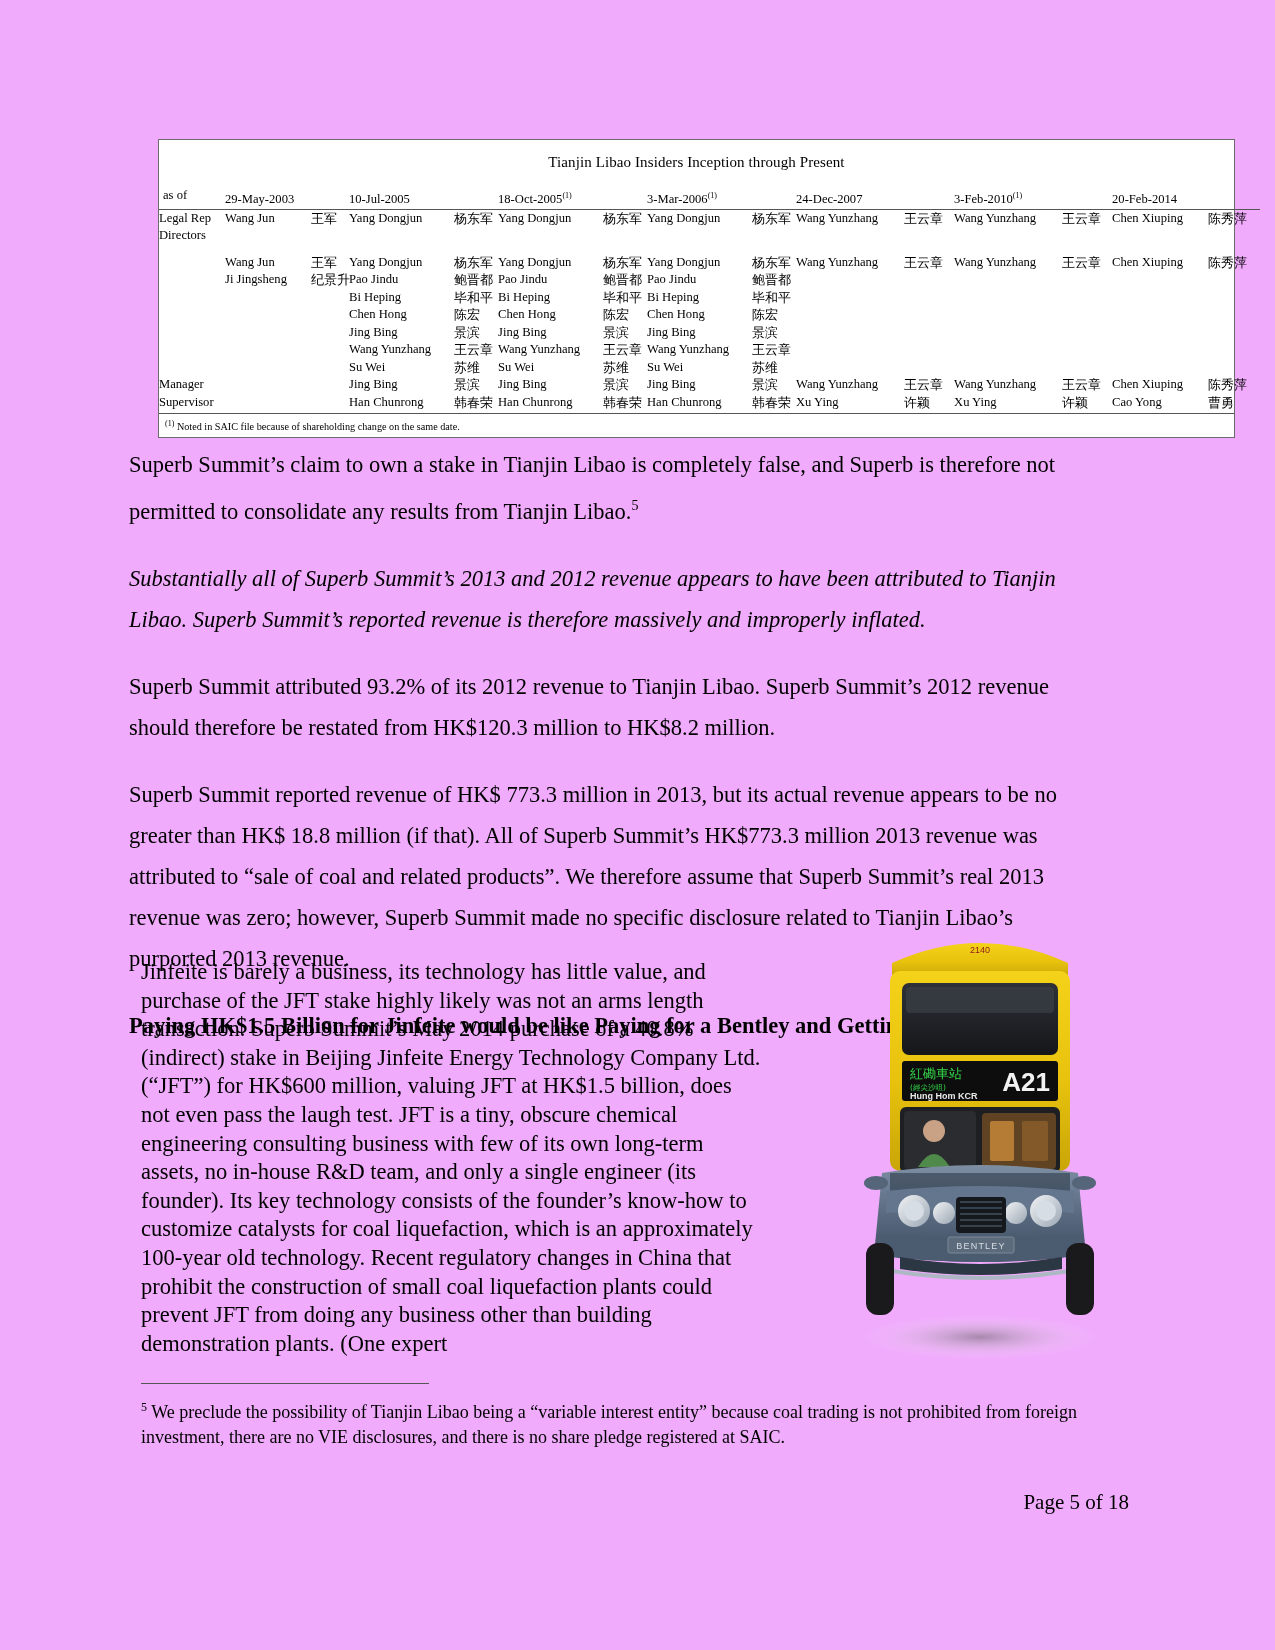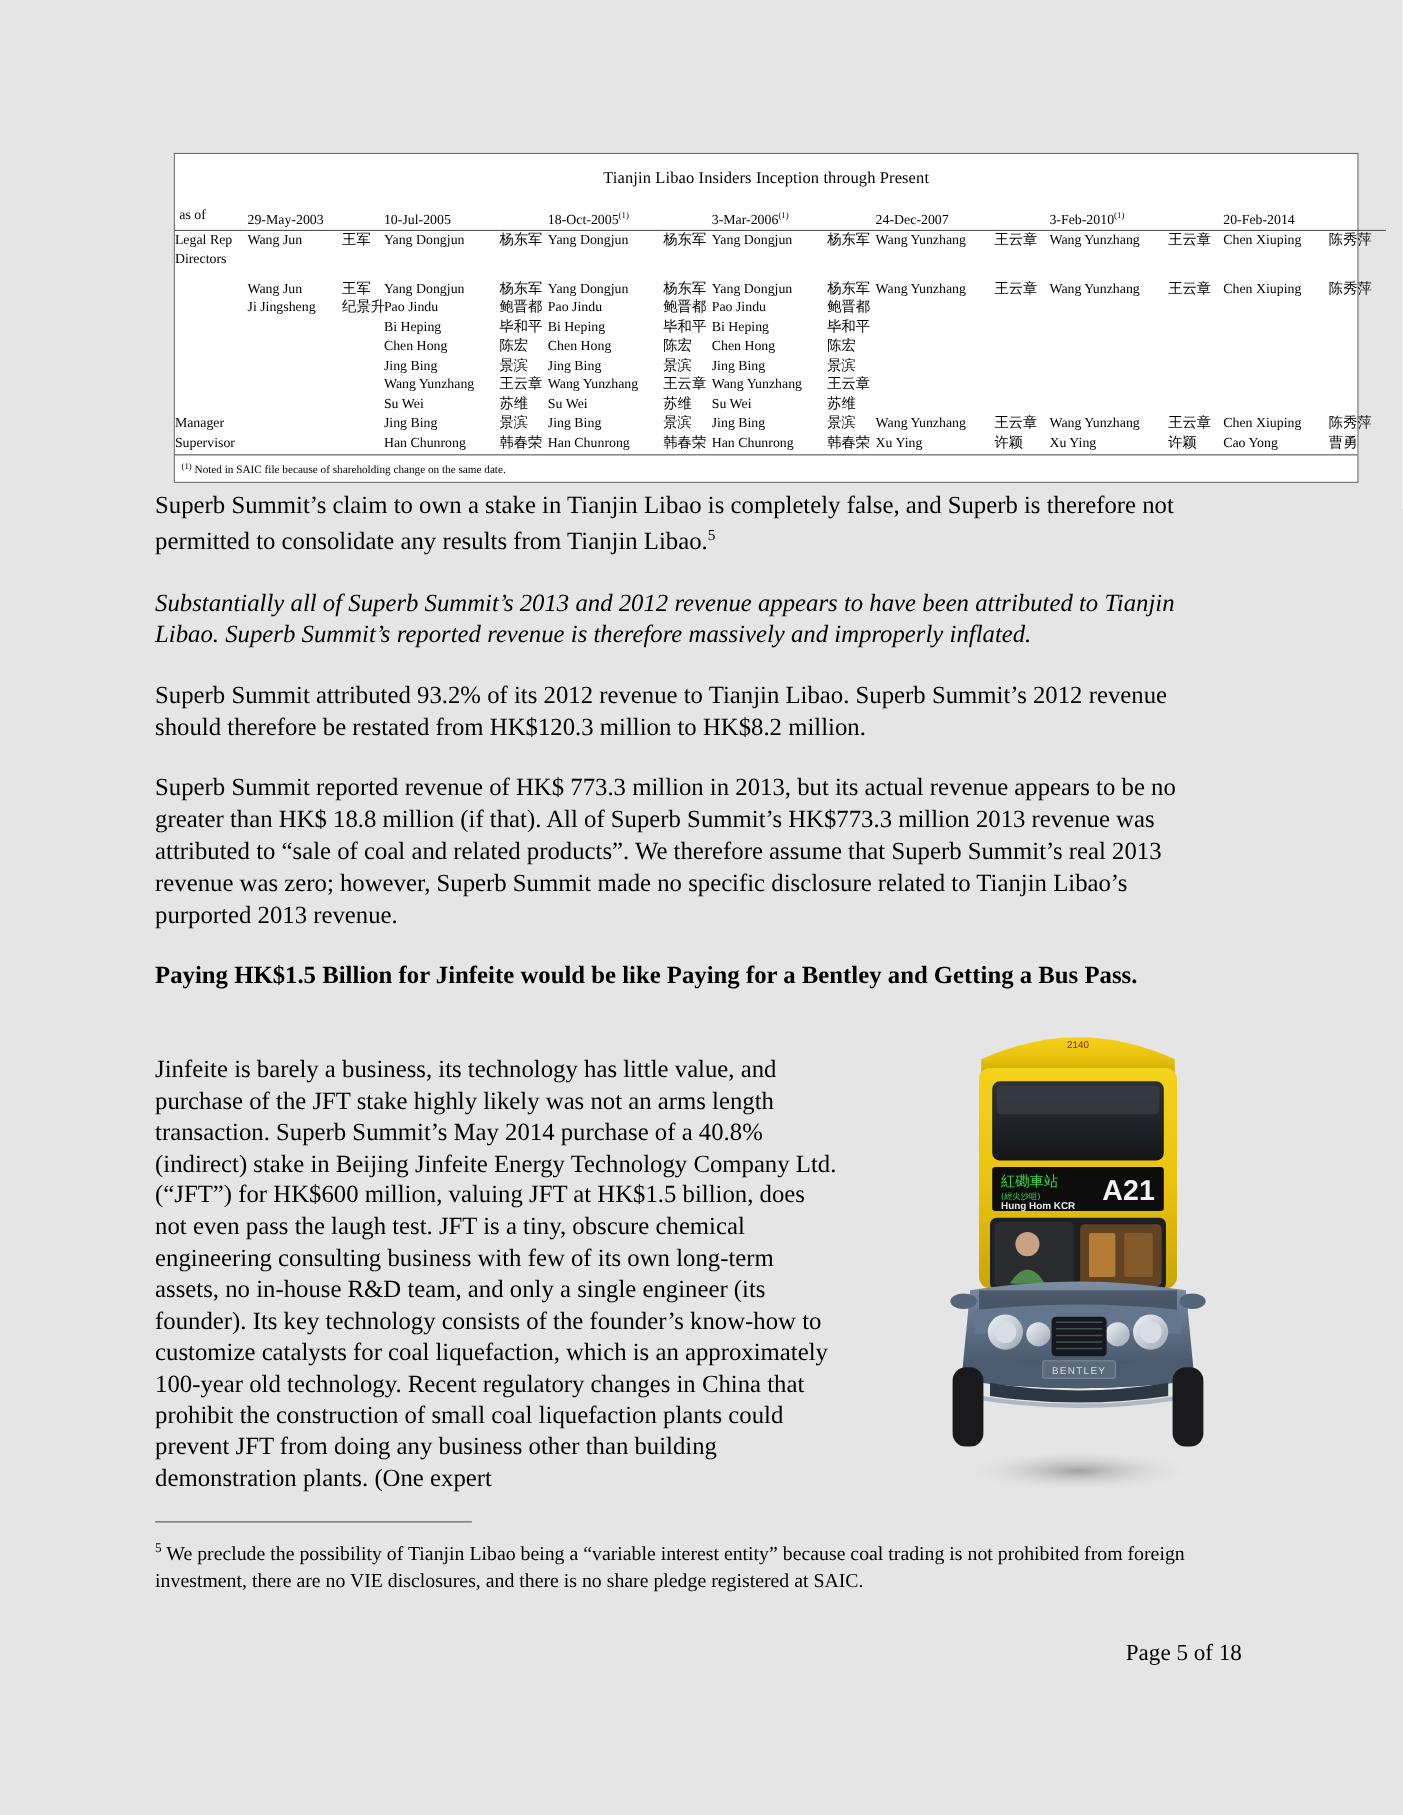--- a/index.html
+++ b/index.html
@@ -9,21 +9,21 @@
   }
   body {
     font-family: "Liberation Serif", "DejaVu Serif", serif;
     color: #000000;
   }
   .page {
     position: relative;
     width: 1275px;
     height: 1650px;
     margin: 0 auto;
-    background: #e5e5e5;
+    background: #f0abfc;
     overflow: hidden;
     box-sizing: border-box;
   }
 
   
   .exhibit {
     position: absolute;
     left: 158px;
     top: 139px;
     width: 1077px;
@@ -83,24 +83,24 @@
     padding: 5px 0 4px 6px;
     border-top: 1.1px solid #555;
     margin-top: 2px;
   }
   .exhibit-note sup { font-size: 8px; }
   .spacer-row td { height: 9px; }
 
   
   .body-text {
     position: absolute;
-    left: 141px;
+    left: 129px;
     width: 958px;
     font-size: 22.5px;
-    line-height: 29px;
+    line-height: 41px;
   }
   p.para {
     margin: 0 0 26px 0;
   }
   p.para.italic { font-style: italic; }
   p.para.bold { font-weight: bold; }
   sup.fn { font-size: 14px; vertical-align: super; }
 
   .wrap-col {
     position: absolute;

